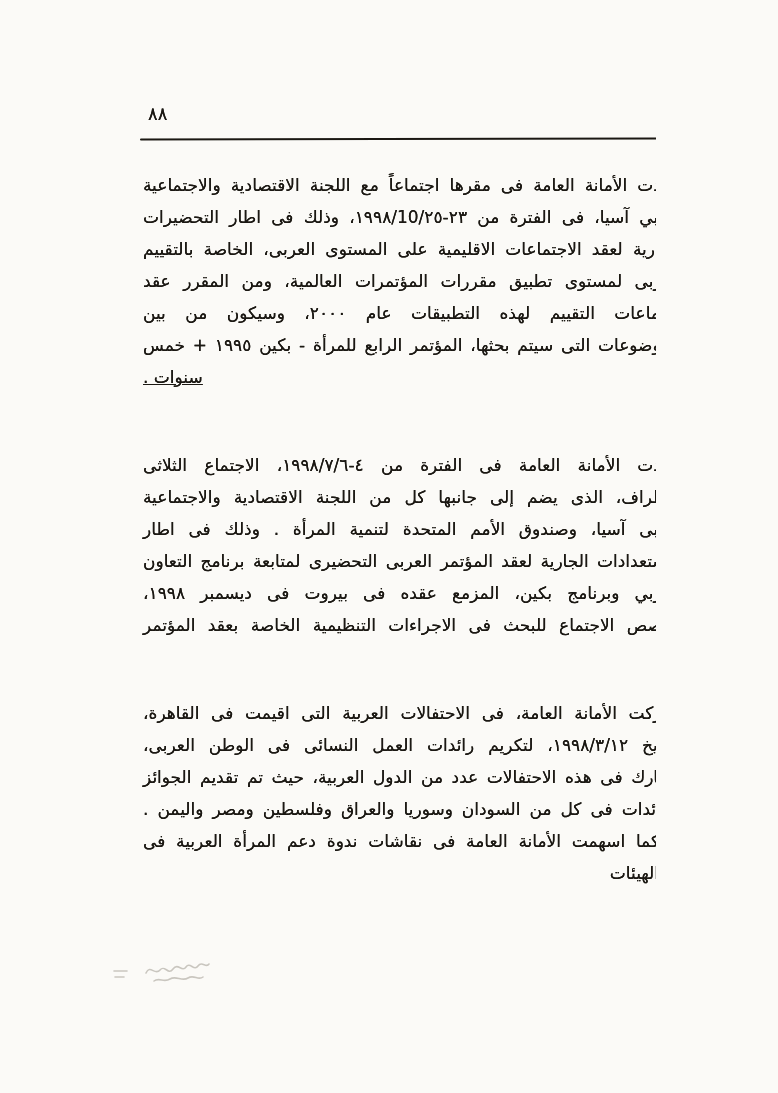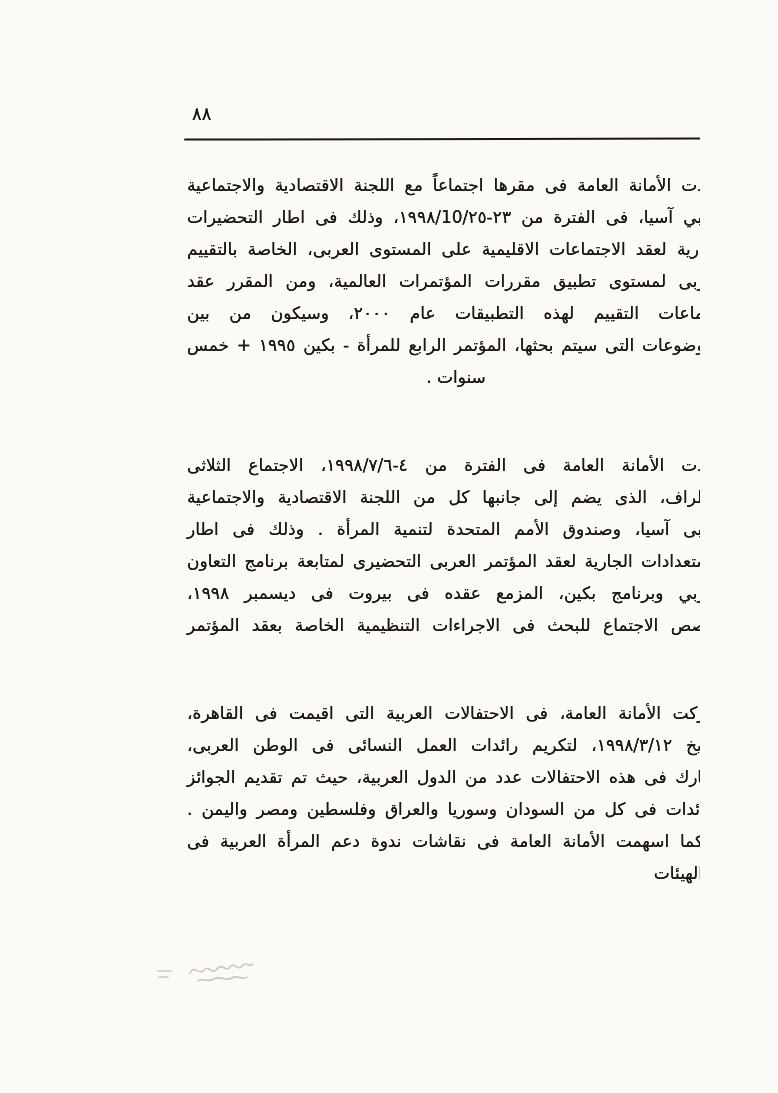--- a/index.html
+++ b/index.html
@@ -8,21 +8,20 @@
     --scribble:#a9a49b;
   }
   html,body{margin:0;padding:0;background:var(--paper);}
   .page{
     position:relative;
     width:656px;height:1093px;
     background:var(--paper);
     overflow:hidden;
     font-family:"DejaVu Sans",sans-serif;
     color:var(--ink);
-    margin-left:44px;
   }
   .page-number{
     position:absolute;
     top:103px;left:148px;
     font-size:18px;
     letter-spacing:2px;
   }
   .header-rule{
     position:absolute;
     top:138px;left:140px;
@@ -49,22 +48,23 @@
   }
   .para-body{flex:1;min-width:0;}
   .line{
     font-size:17px;
     line-height:32px;
     text-align:justify;
     text-align-last:justify;
     text-shadow:0 0 .35px currentColor;
   }
   .line.no-j{
-    text-align:center;
+    text-align:left;
     text-align-last:auto;
+    text-decoration:underline;
   }
   .para-num,.page-number{text-shadow:0 0 .35px currentColor;}
   .scribble{
     position:absolute;
     left:110px;top:954px;
     opacity:.6;
     filter:blur(.4px);
   }
 </style>
 </head>

